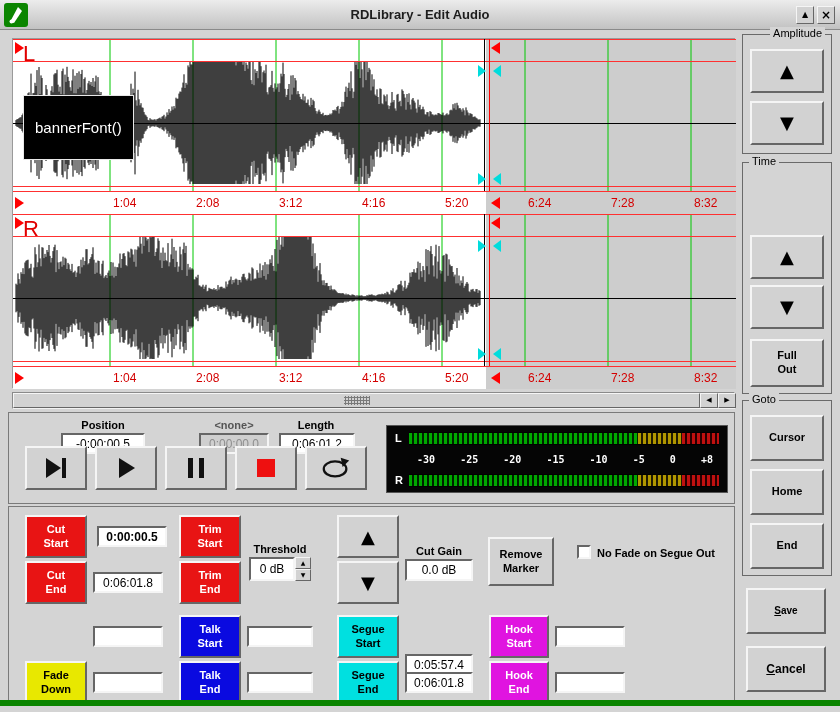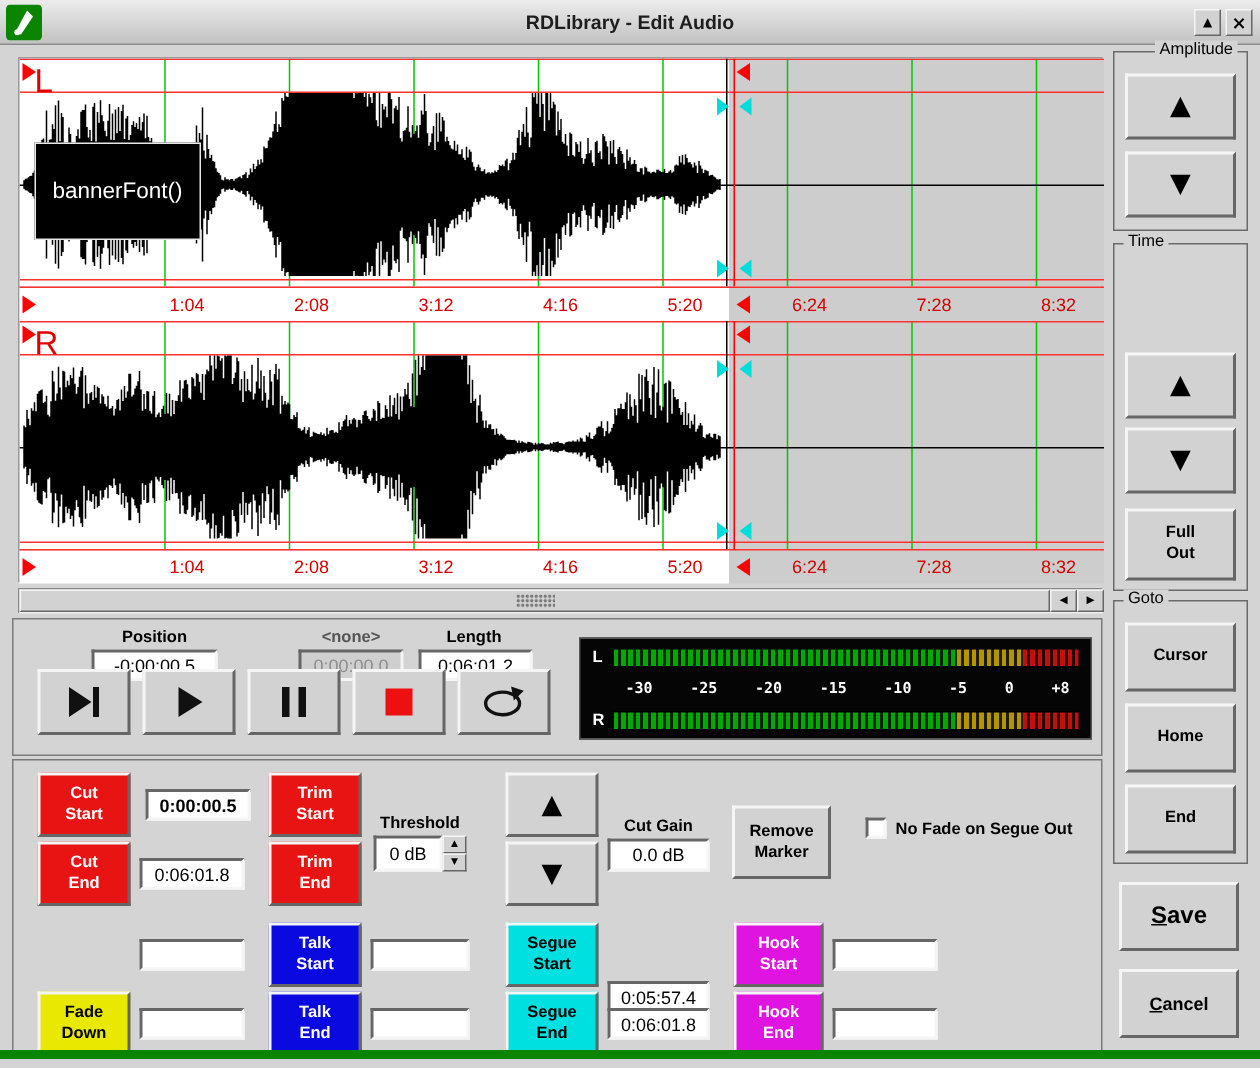--- a/index.html
+++ b/index.html
@@ -375,21 +375,21 @@
             <span>Cursor</span>
           </div>
         <div class="btn vbtn" style="top:68px;height:46px">
             <span>Home</span>
           </div>
         <div class="btn vbtn" style="top:122px;height:46px">
             <span>End</span>
           </div>
       </div>
 
-      <div class="btn" style="left:8px;top:558px;width:80px;height:46px;font-size:16px">
+      <div class="btn" style="left:8px;top:558px;width:80px;height:46px;font-size:10px">
           <span class="mnem">Save</span>
         </div>
       <div class="btn" style="left:8px;top:616px;width:80px;height:46px;font-size:12px">
           <span class="mnem">Cancel</span>
         </div>
     </div>
 
     <div class="green-strip"></div>
   </div>
 </div>

